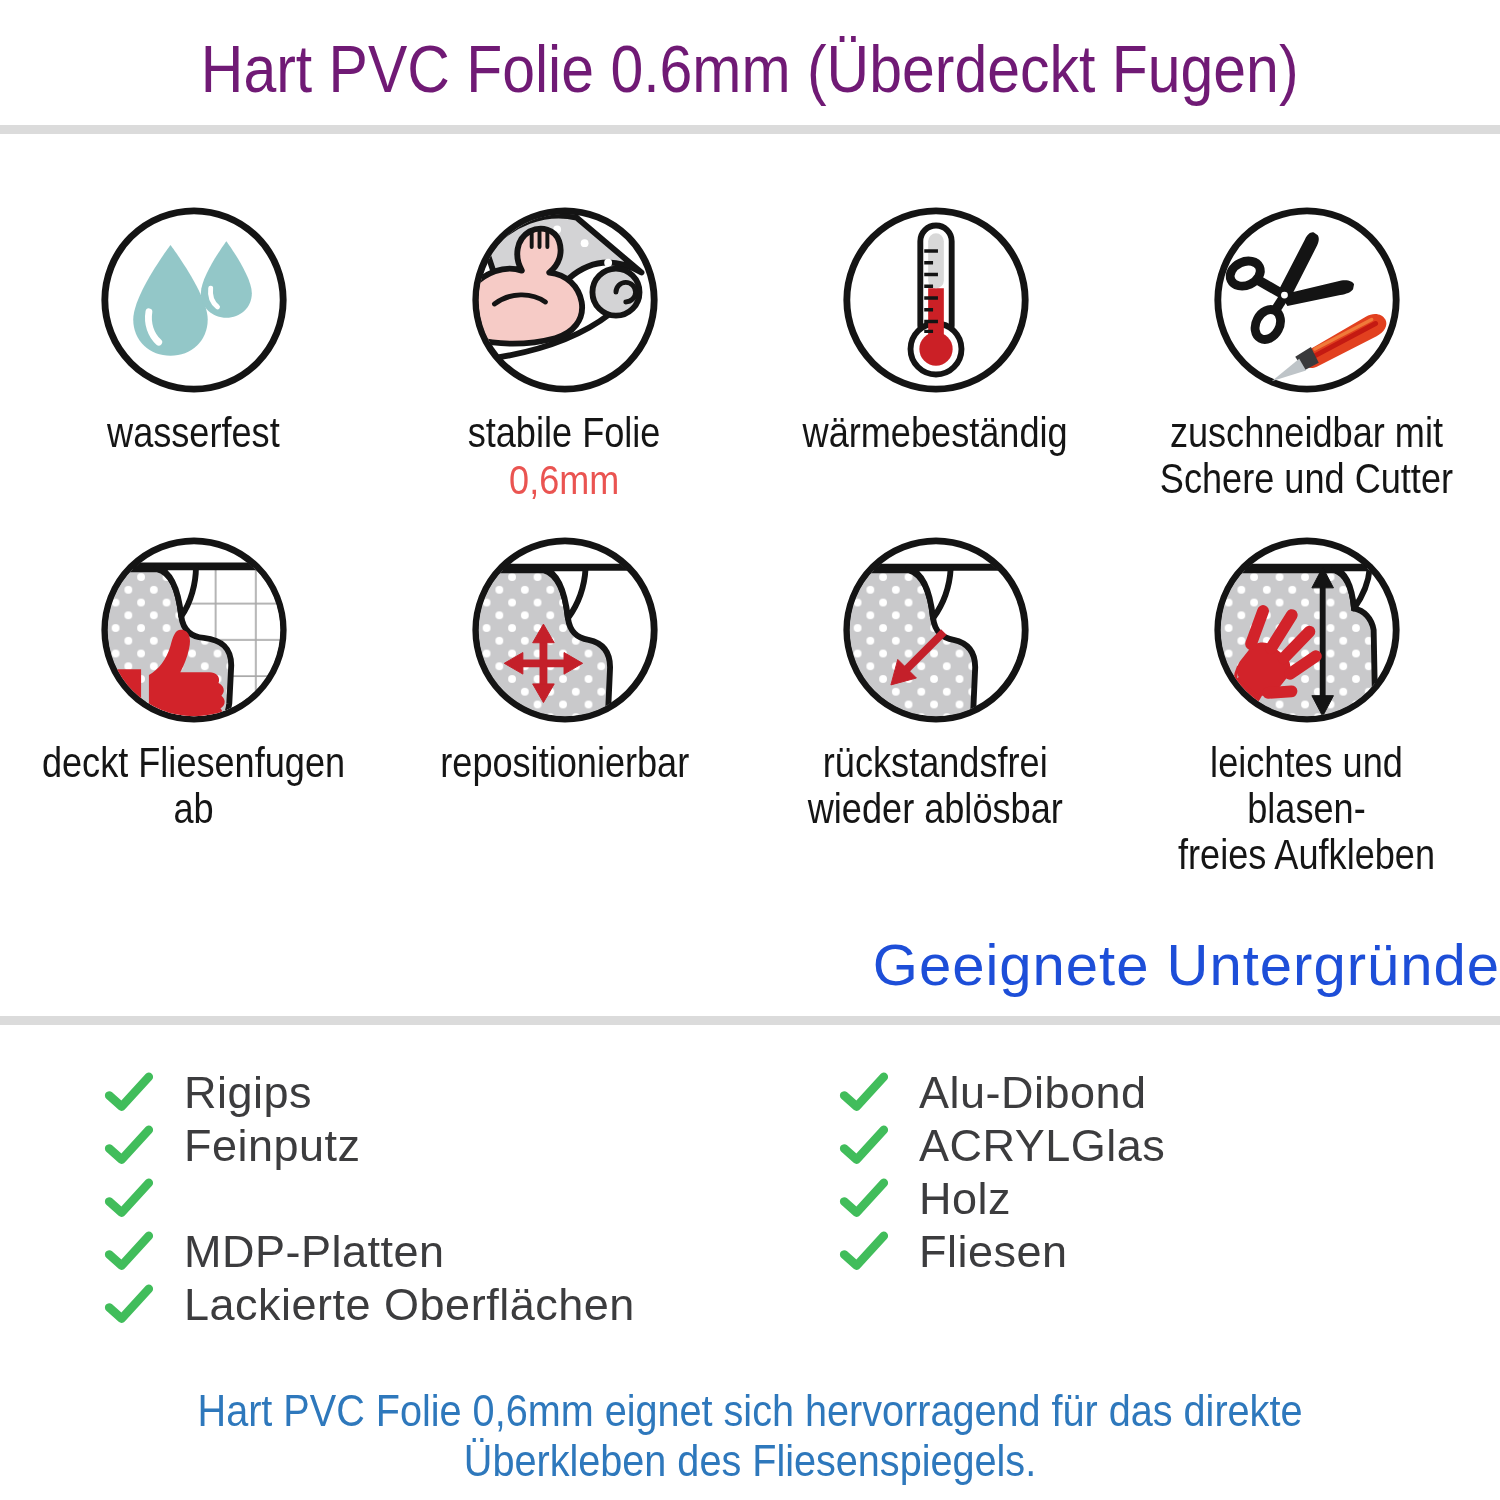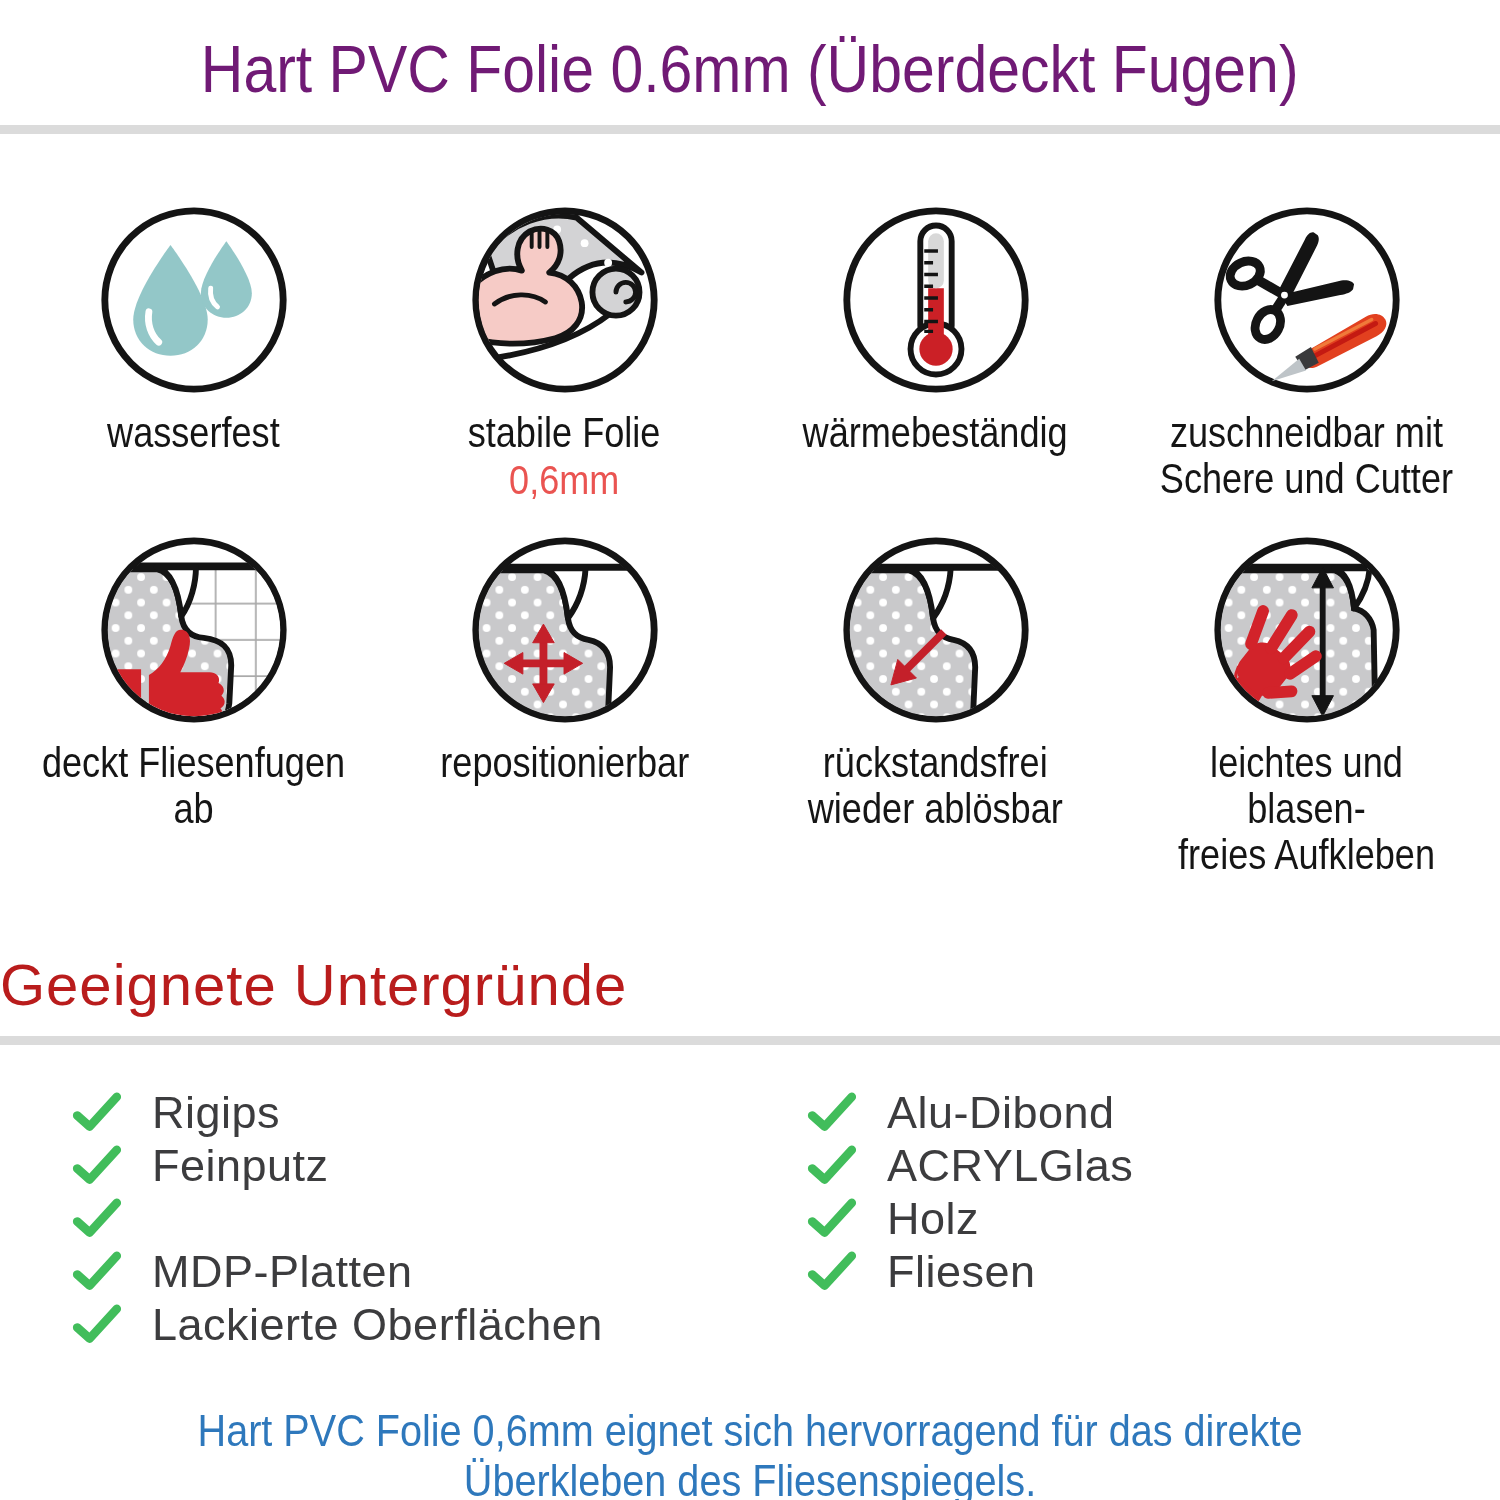--- a/index.html
+++ b/index.html
@@ -26,27 +26,27 @@
   .f-label{
     margin-top:12px;font-size:42px;line-height:46px;color:#151515;
     white-space:pre-line;transform:scaleX(.86);transform-origin:center;
   }
   .f-sub{
     margin-top:2px;font-size:40px;line-height:44px;color:#EA5451;
     transform:scaleX(.9);transform-origin:center;
   }
   
   .section-title{
-    margin-top:72px;text-align:left;color:#b91c1c;
+    margin-top:52px;text-align:right;color:#1d4ed8;
     font-size:58px;line-height:1.2;font-weight:400;letter-spacing:1px;
   }
   .divider.second{margin-top:16px;}
   .surface-grid{
     display:grid;grid-template-columns:735px auto;
-    padding-left:72px;margin-top:42px;
+    padding-left:72px;margin-top:42px;margin-left:32px;
   }
   .surface-col{display:flex;flex-direction:column;}
   .surface-item{display:flex;align-items:center;height:53px;}
   .check{width:50px;height:42px;flex:0 0 50px;margin-right:30px;}
   .surface-label{font-size:45px;color:#3C3C3E;letter-spacing:.5px;white-space:nowrap;}
   
   .footer-note{
     margin-top:54px;text-align:center;color:#2E78BC;
     font-size:44px;line-height:50px;white-space:pre-line;
     transform:scaleX(.9);transform-origin:center;

